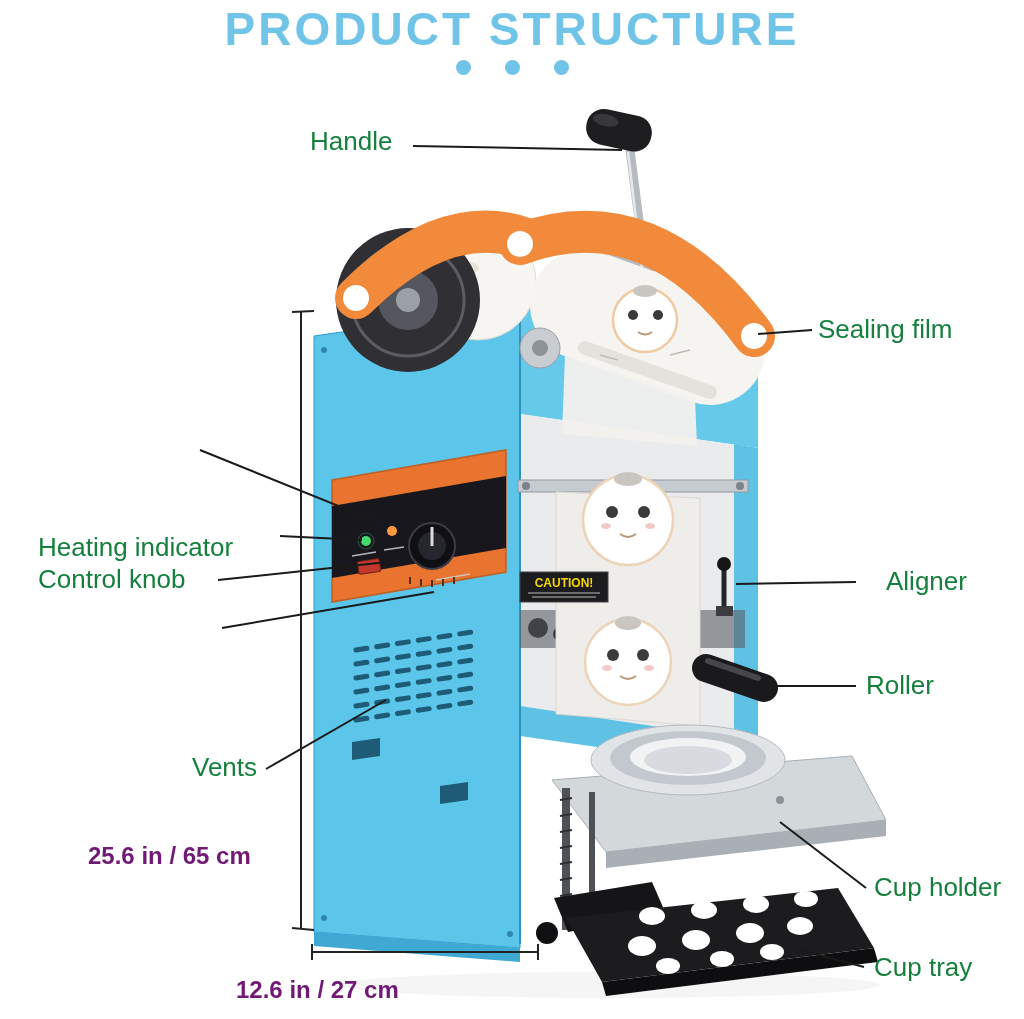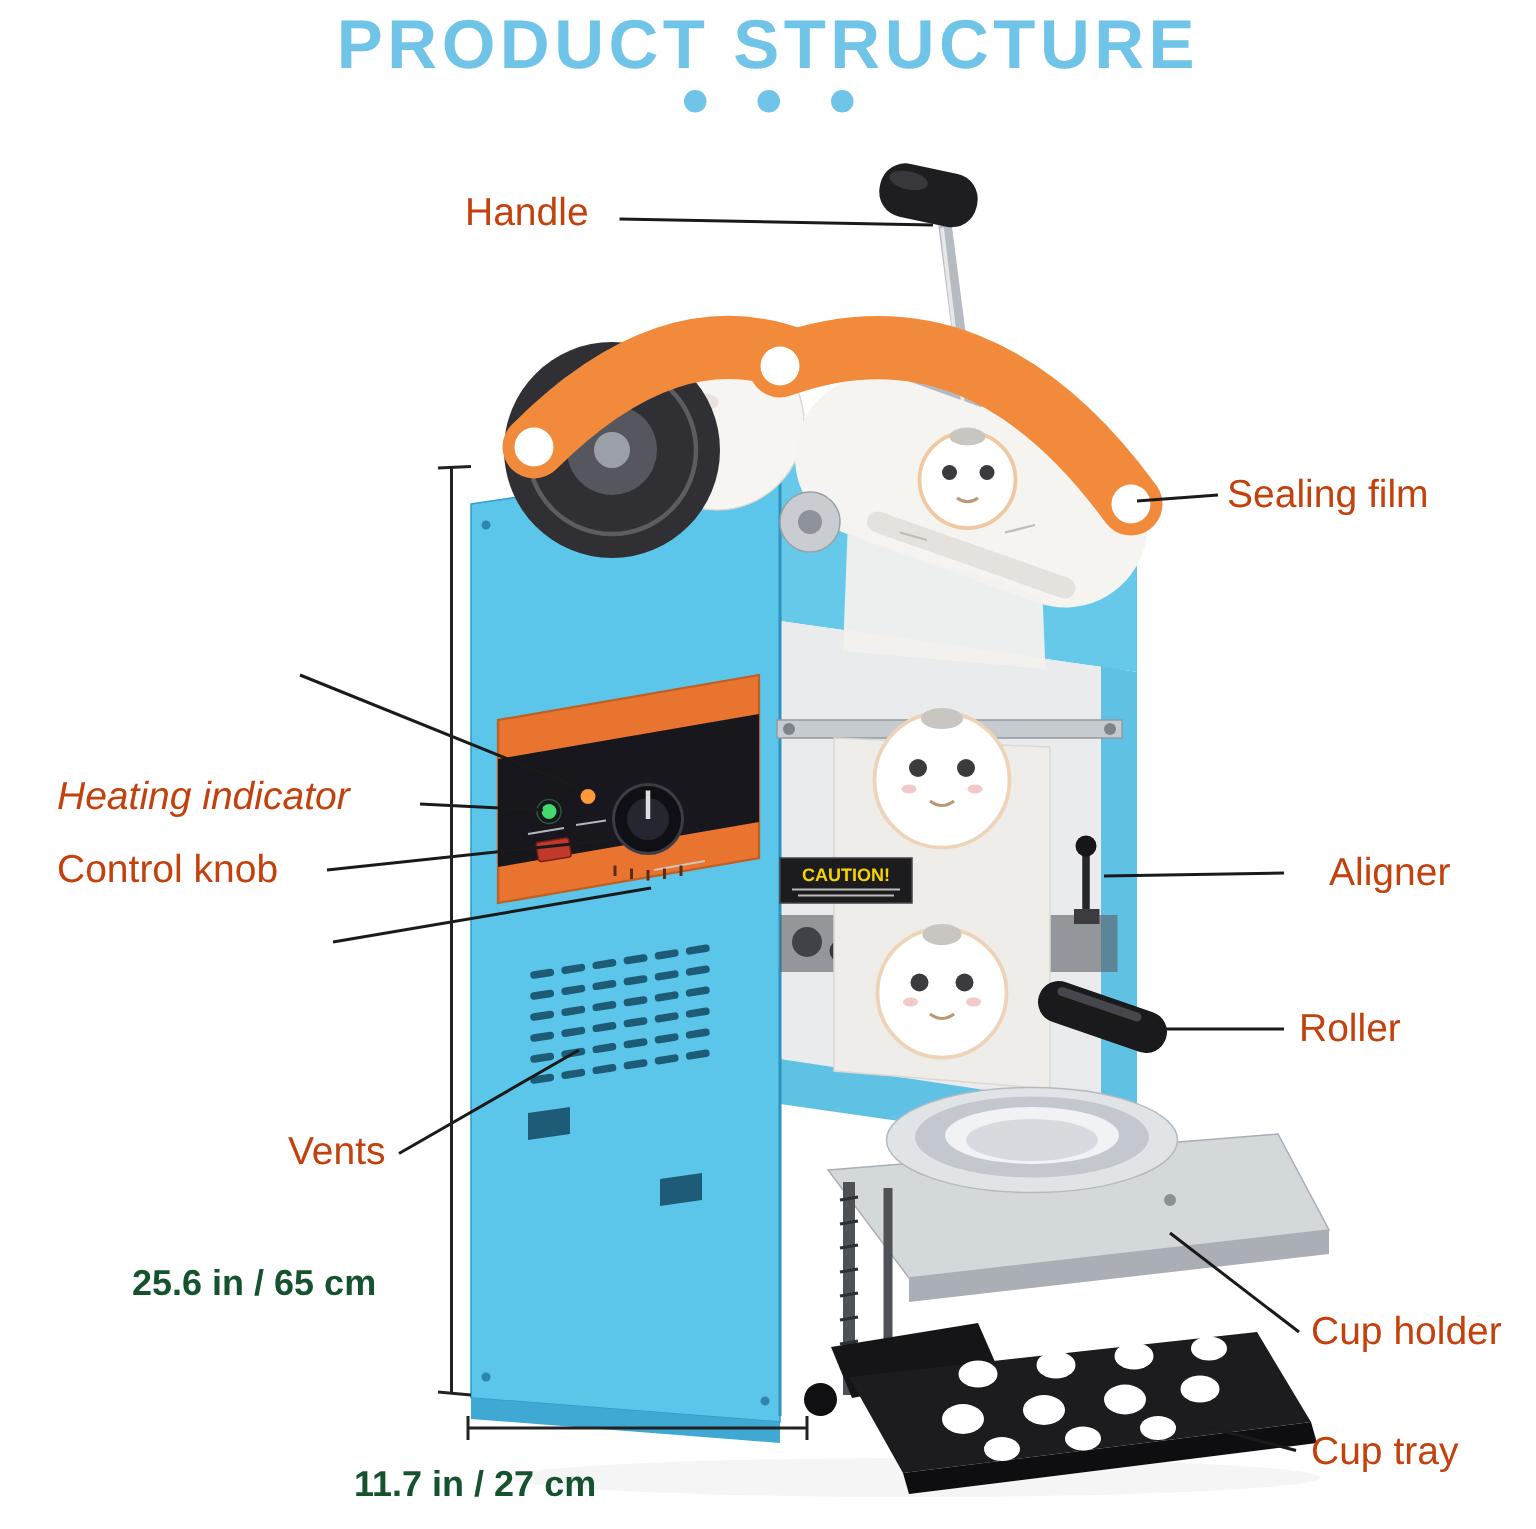--- a/index.html
+++ b/index.html
@@ -3,23 +3,23 @@
 <meta charset="utf-8">
 <style>
   * { margin:0; padding:0; box-sizing:border-box; }
   html,body { width:1024px; height:1019px; background:#ffffff; font-family:"Liberation Sans", sans-serif; overflow:hidden; }
   .canvas { position:relative; width:1024px; height:730px; background:#ffffff; }
   .title { position:absolute; top:2px; left:0; width:100%; text-align:center;
            font-size:46px; font-weight:bold; letter-spacing:3px; color:#70C4E7; }
   .dots { position:absolute; top:60px; left:0; width:100%; text-align:center; line-height:15px; }
   .dot { display:inline-block; width:15px; height:15px; border-radius:50%; background:#70C4E7; margin:0 17px; }
   svg.scene { position:absolute; left:0; top:0; }
-  .label { position:absolute; font-size:26px; color:#c2410c; line-height:1.22; white-space:nowrap; }
+  .label { position:absolute; font-size:26px; color:#15803d; line-height:1.22; white-space:nowrap; }
   .label.wrap { white-space:normal; }
-  .dim { position:absolute; font-size:24px; font-weight:bold; color:#14532d; white-space:nowrap; }
+  .dim { position:absolute; font-size:24px; font-weight:bold; color:#701a75; white-space:nowrap; }
 </style>
 </head>
 <body>
 
 <div class="canvas">
 
   <h1 class="title">PRODUCT STRUCTURE</h1>
   <div class="dots">
     <span class="dot"></span><span class="dot"></span><span class="dot"></span>
   </div>
@@ -249,24 +249,24 @@
     </g>
     <g stroke="#222222" stroke-width="2">
       <line x1="312" y1="952" x2="538" y2="952"></line>
       <line x1="312" y1="944" x2="312" y2="960"></line>
       <line x1="538" y1="944" x2="538" y2="960"></line>
     </g>
   </svg>
 
   <div class="label" style="left:310px; top:126px;">Handle</div>
   <div class="label" style="left:818px; top:314px;">Sealing film</div>
-  <div class="label" style="left:38px; top:515px;font-style:italic;">Heating indicator</div>
+  <div class="label" style="left:38px; top:532px;">Heating indicator</div>
   <div class="label" style="left:38px; top:564px;">Control knob</div>
   <div class="label" style="left:866px; top:566px;margin-left:20px;">Aligner</div>
   <div class="label" style="left:866px; top:670px;">Roller</div>
   <div class="label" style="left:192px; top:752px;">Vents</div>
   <div class="label" style="left:874px; top:872px;">Cup holder</div>
   <div class="label" style="left:874px; top:952px;">Cup tray</div>
 
   <div class="dim" style="left:88px; top:842px;">25.6 in / 65 cm</div>
-  <div class="dim" style="left:236px; top:976px;">11.7 in / 27 cm</div>
+  <div class="dim" style="left:236px; top:976px;">12.6 in / 27 cm</div>
 
 </div>
 
 </body></html>

